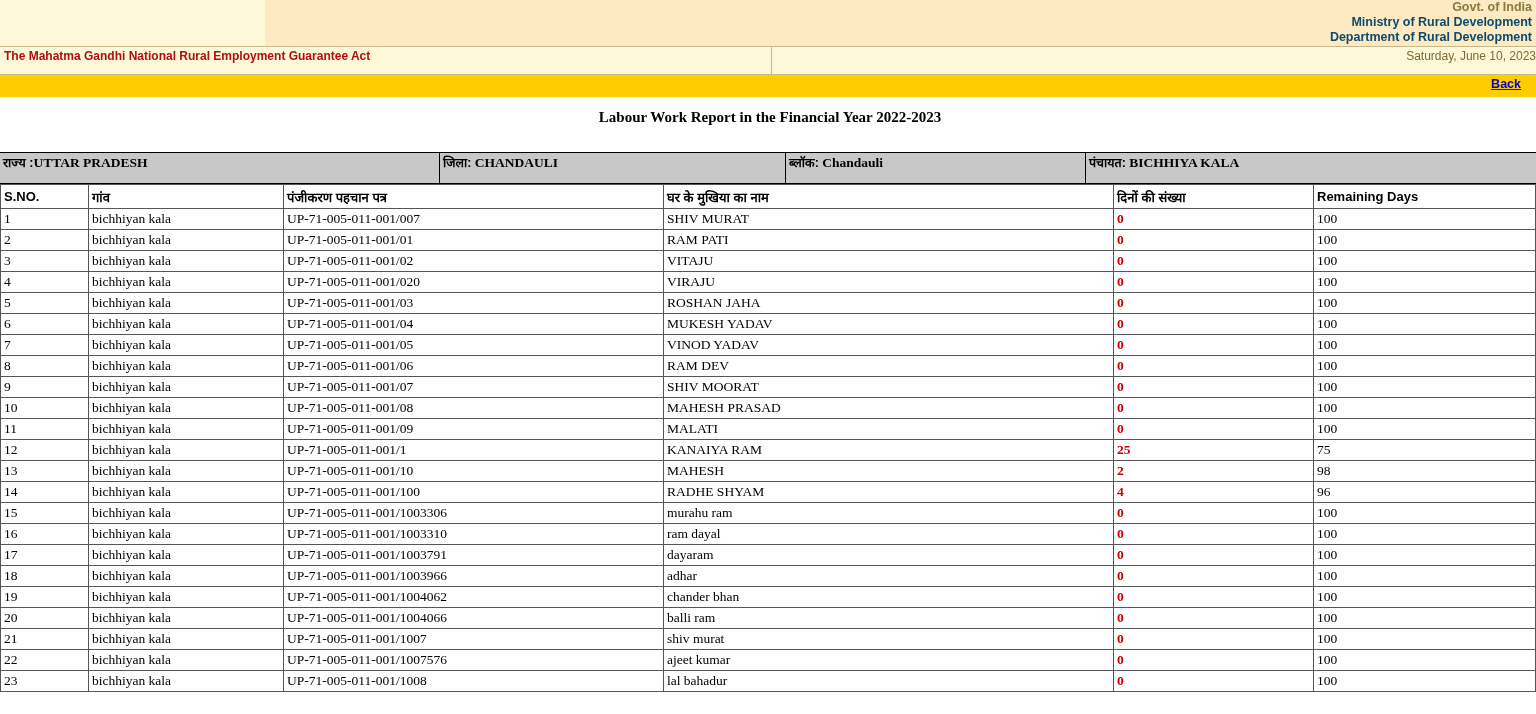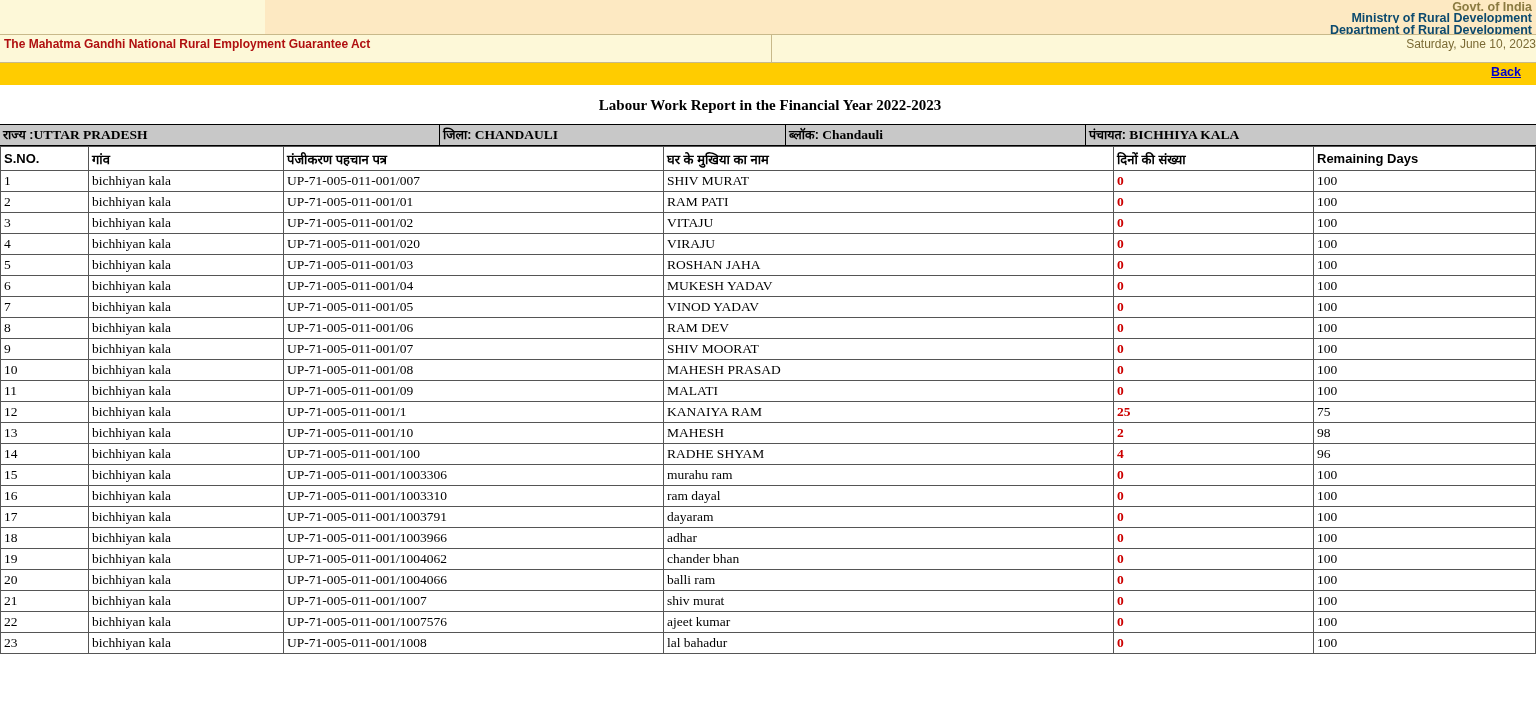--- a/index.html
+++ b/index.html
@@ -11,21 +11,21 @@
   body {
     width: 1536px;
     height: 714px;
     overflow: hidden;
   }
 
   
   .top-band {
     display: flex;
     width: 100%;
-    height: 34px;
+    height: 46px;
     background: #fde9c2;
   }
   .top-band-left {
     width: 265px;
     height: 100%;
     background: #fdf8d8;
     flex: 0 0 265px;
   }
   .top-band-right {
     flex: 1 1 auto;
@@ -107,28 +107,29 @@
     color: #000;
     padding: 12px 0 10px 4px;
     box-sizing: border-box;
     border-radius: 9px;
   }
 
   
   .loc-strip {
     display: flex;
     width: 100%;
-    height: 22px;
+    height: 32px;
     background: #c8c8c8;
     border-top: 1px solid #000;
     border-bottom: 1px solid #000;
     box-sizing: border-box;
     font-family: "Liberation Serif", serif;
     font-size: 13.5px;
     font-weight: bold;
+    margin-top: 16px;
   }
   .loc-cell {
     border-right: 1px solid #000;
     padding-left: 3px;
     box-sizing: border-box;
     line-height: 20px;
     white-space: nowrap;
     overflow: hidden;
   }
   .loc-state { flex: 0 0 440px; }

